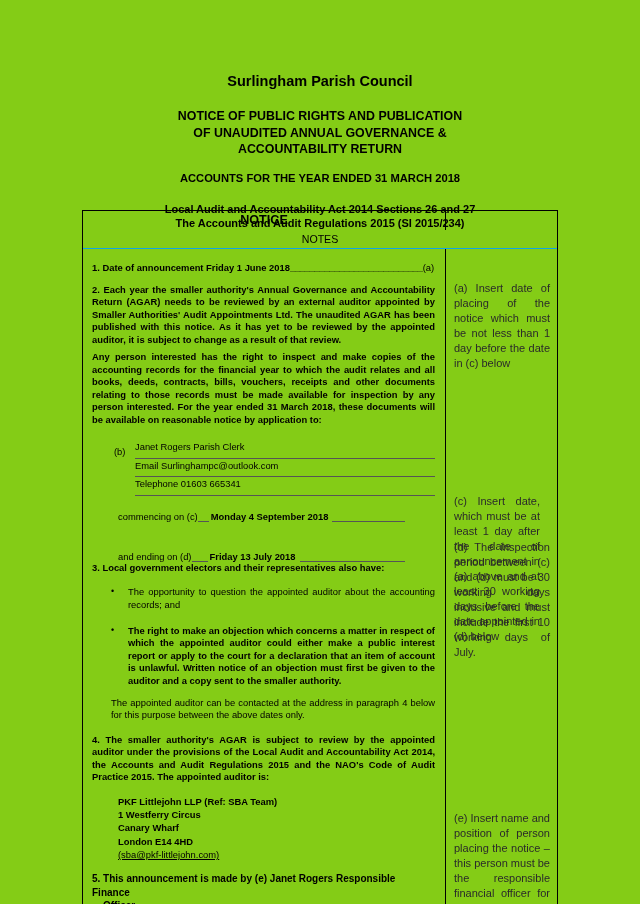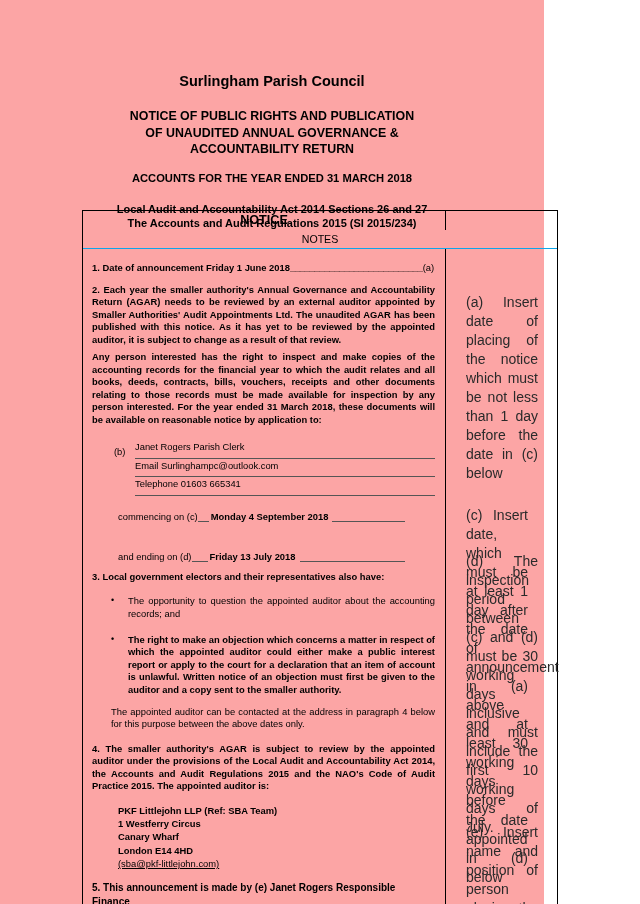--- a/index.html
+++ b/index.html
@@ -9,25 +9,25 @@
   }
   body {
     width: 640px;
     height: 904px;
     font-family: "Liberation Sans", sans-serif;
     color: #000000;
     -webkit-font-smoothing: antialiased;
   }
   .page {
     position: relative;
-    width: 544px;
+    width: 640px;
     height: 904px;
     box-sizing: border-box;
     padding: 0;
-    background: #fca5a5;
+    background: #84cc16;
   }
   
   .header {
     padding: 72px 82px 0 82px;
     text-align: center;
   }
   .council-name {
     font-size: 14.5px;
     font-weight: bold;
     line-height: 1.3;
@@ -220,25 +220,25 @@
     font-weight: bold;
     line-height: 1.35;
     padding-left: 0;
   }
   .p5 .cont {
     display: block;
     padding-left: 11px;
   }
   
   .note {
-    font-size: 14px;
+    font-size: 11px;
     line-height: 1.36;
     text-align: justify;
     color: #2a2a2a;
-    margin: 12px;
+    margin: 0;
   }
   .note-a  { position: absolute; left: 8px; right: 7px; top: 32px; }
   .note-b  { position: absolute; left: 8px; right: 7px; top: 181px; }
   .note-c  { position: absolute; left: 8px; right: 17px; top: 245px; }
   .note-d  { position: absolute; left: 8px; right: 7px; top: 291px; }
   .note-e  { position: absolute; left: 8px; right: 7px; top: 562px; }
 </style>
 </head>
 <body>
 
@@ -297,21 +297,21 @@
           <span class="date-rule"></span>
         </div>
 
         <div class="date-row" style="margin-top:29px;">
           <span class="date-label">and ending on (d)</span>
           <span class="date-pre wide"></span>
           <span class="date-value">Friday 13 July 2018</span>
           <span class="date-rule"></span>
         </div>
 
-        <p class="n-para bold" style="margin-top:9px;margin-bottom:0;">3. Local government electors and their representatives also have:</p>
+        <p class="n-para bold" style="margin-top:0;margin-bottom:0;">3. Local government electors and their representatives also have:</p>
 
         <ul class="bullets">
           <li>The opportunity to question the appointed auditor about the accounting records; and</li>
           <li style="margin-bottom:9px;font-weight:bold;">The right to make an objection which concerns a matter in respect of which the appointed auditor could either make a public interest report or apply to the court for a declaration that an item of account is unlawful. Written notice of an objection must first be given to the auditor and a copy sent to the smaller authority.</li>
         </ul>
 
         <p class="indent-para">The appointed auditor can be contacted at the address in paragraph 4 below for this purpose between the above dates only.</p>
 
         <p class="n-para bold" style="margin-top:12px;margin-bottom:0;">4. The smaller authority's AGAR is subject to review by the appointed auditor under the provisions of the Local Audit and Accountability Act 2014, the Accounts and Audit Regulations 2015 and the NAO's Code of Audit Practice 2015.  The appointed auditor is:</p>
 

